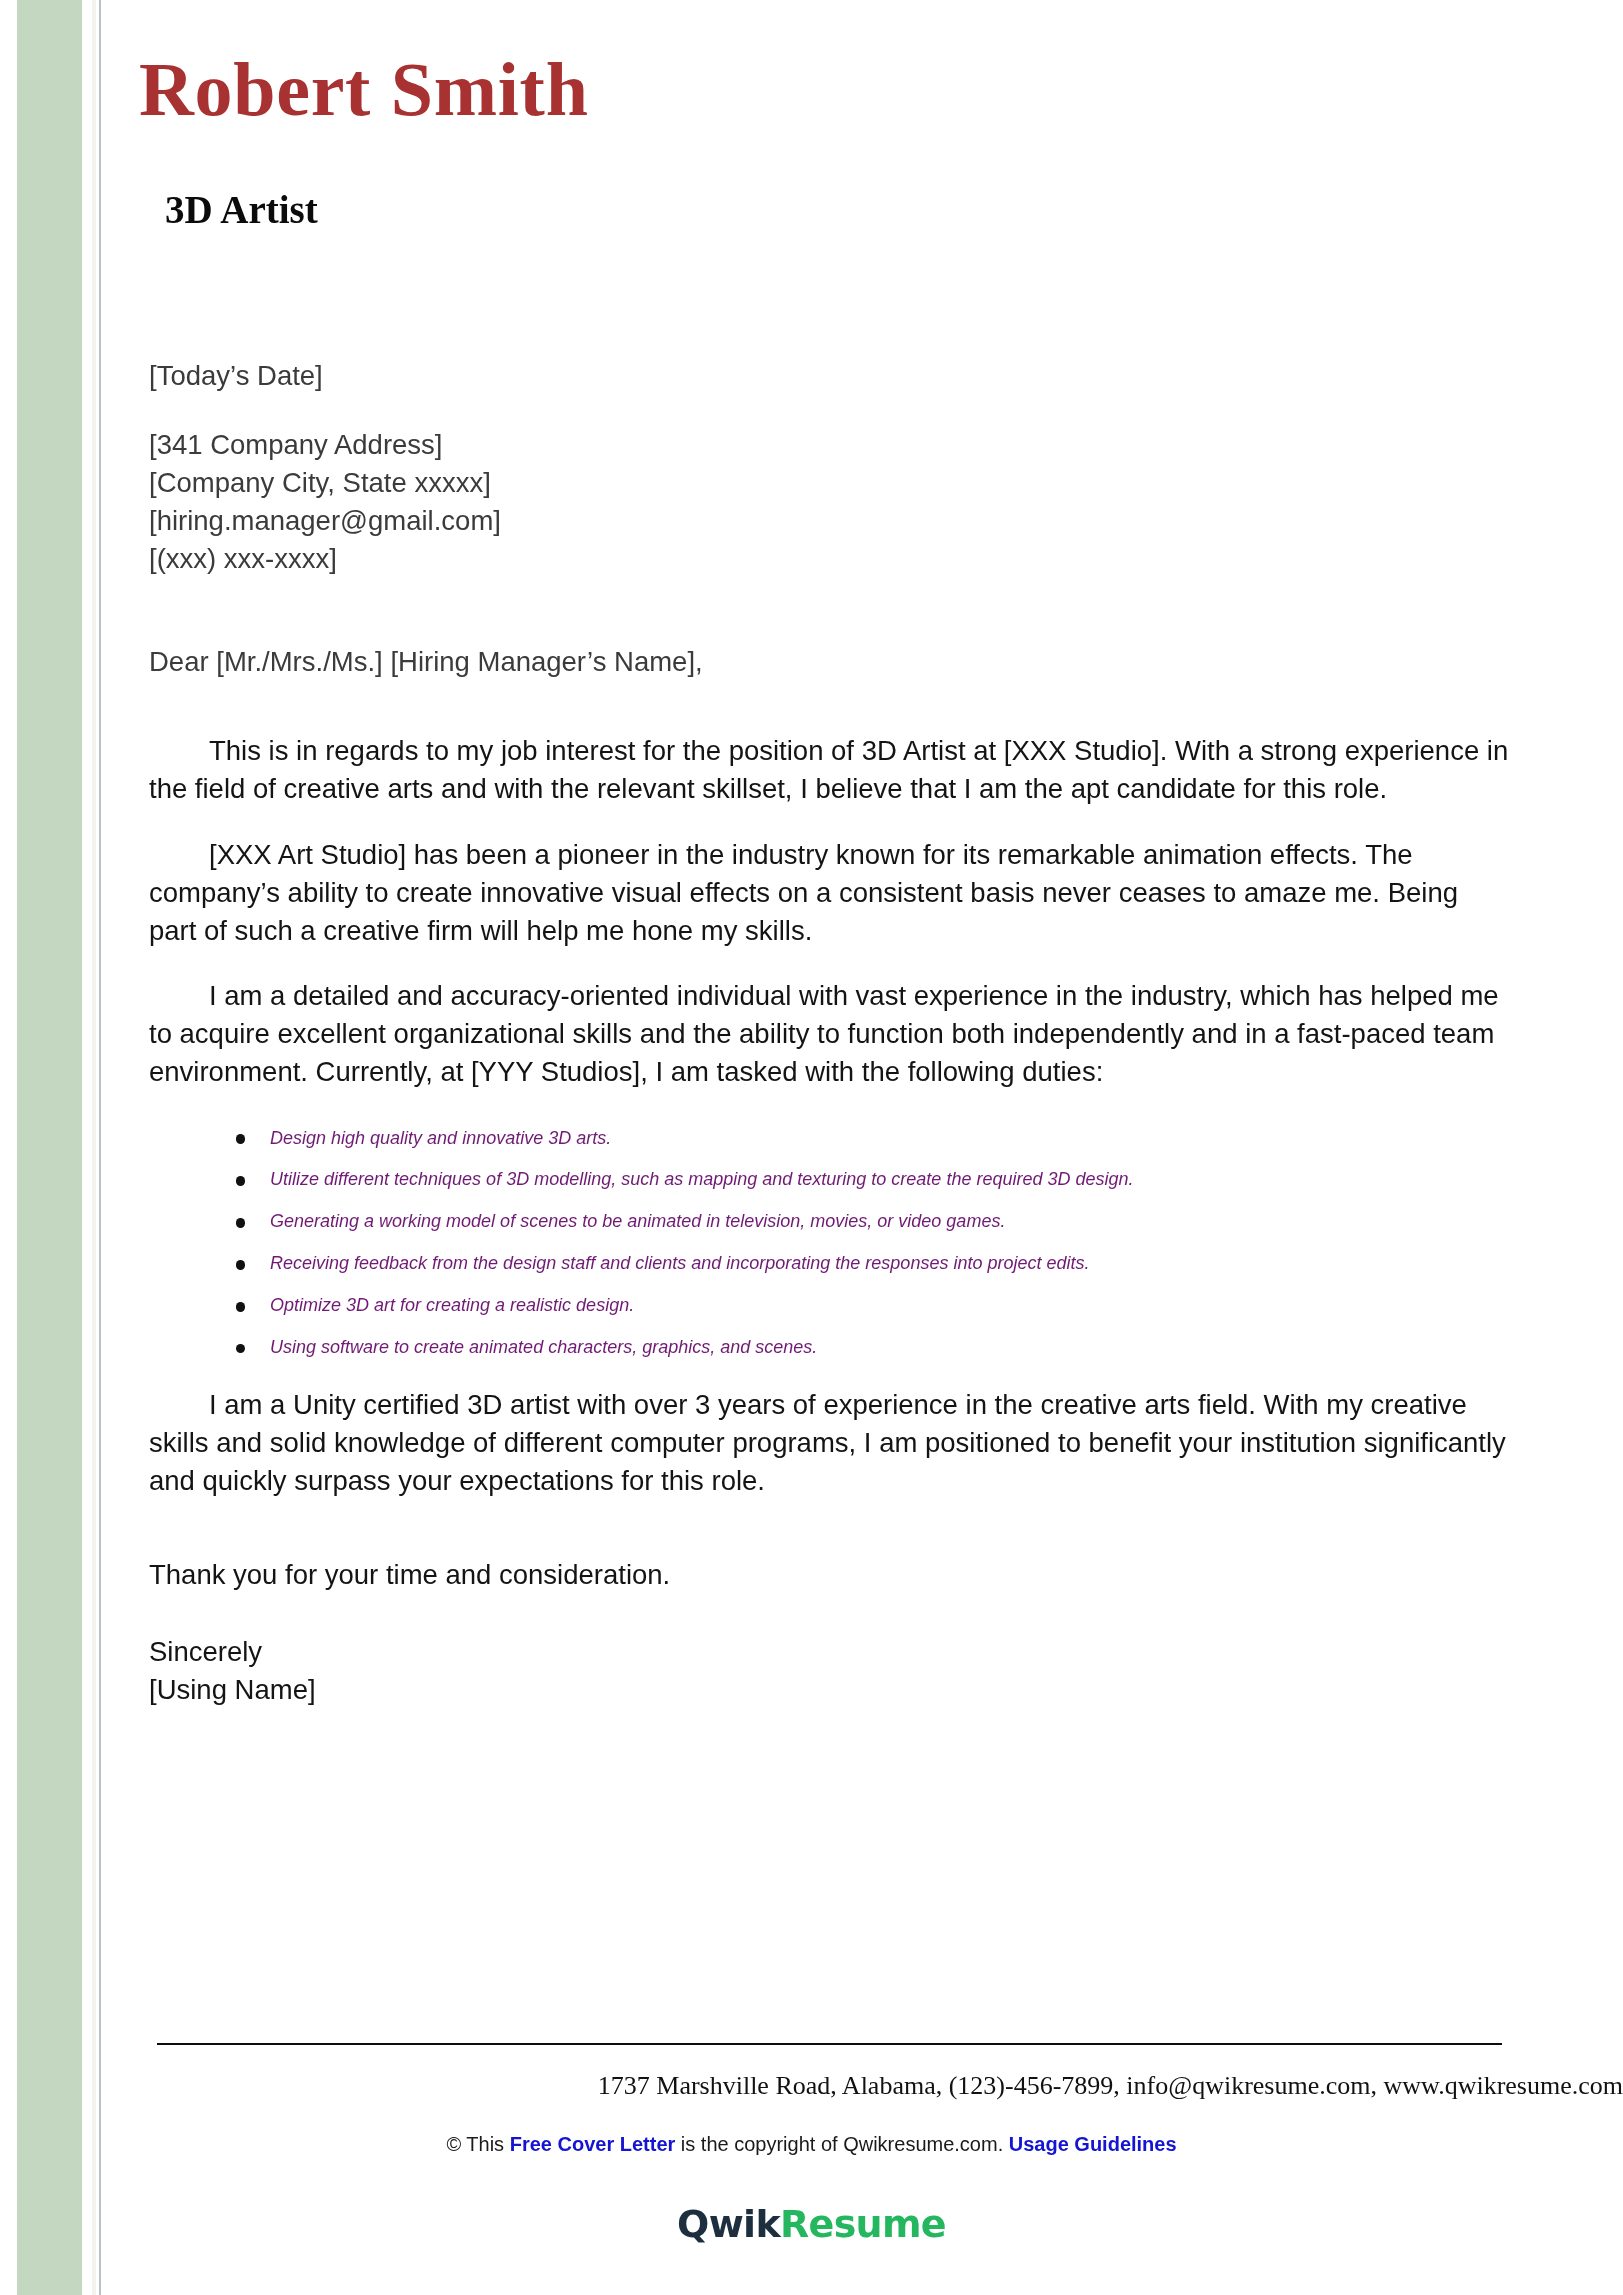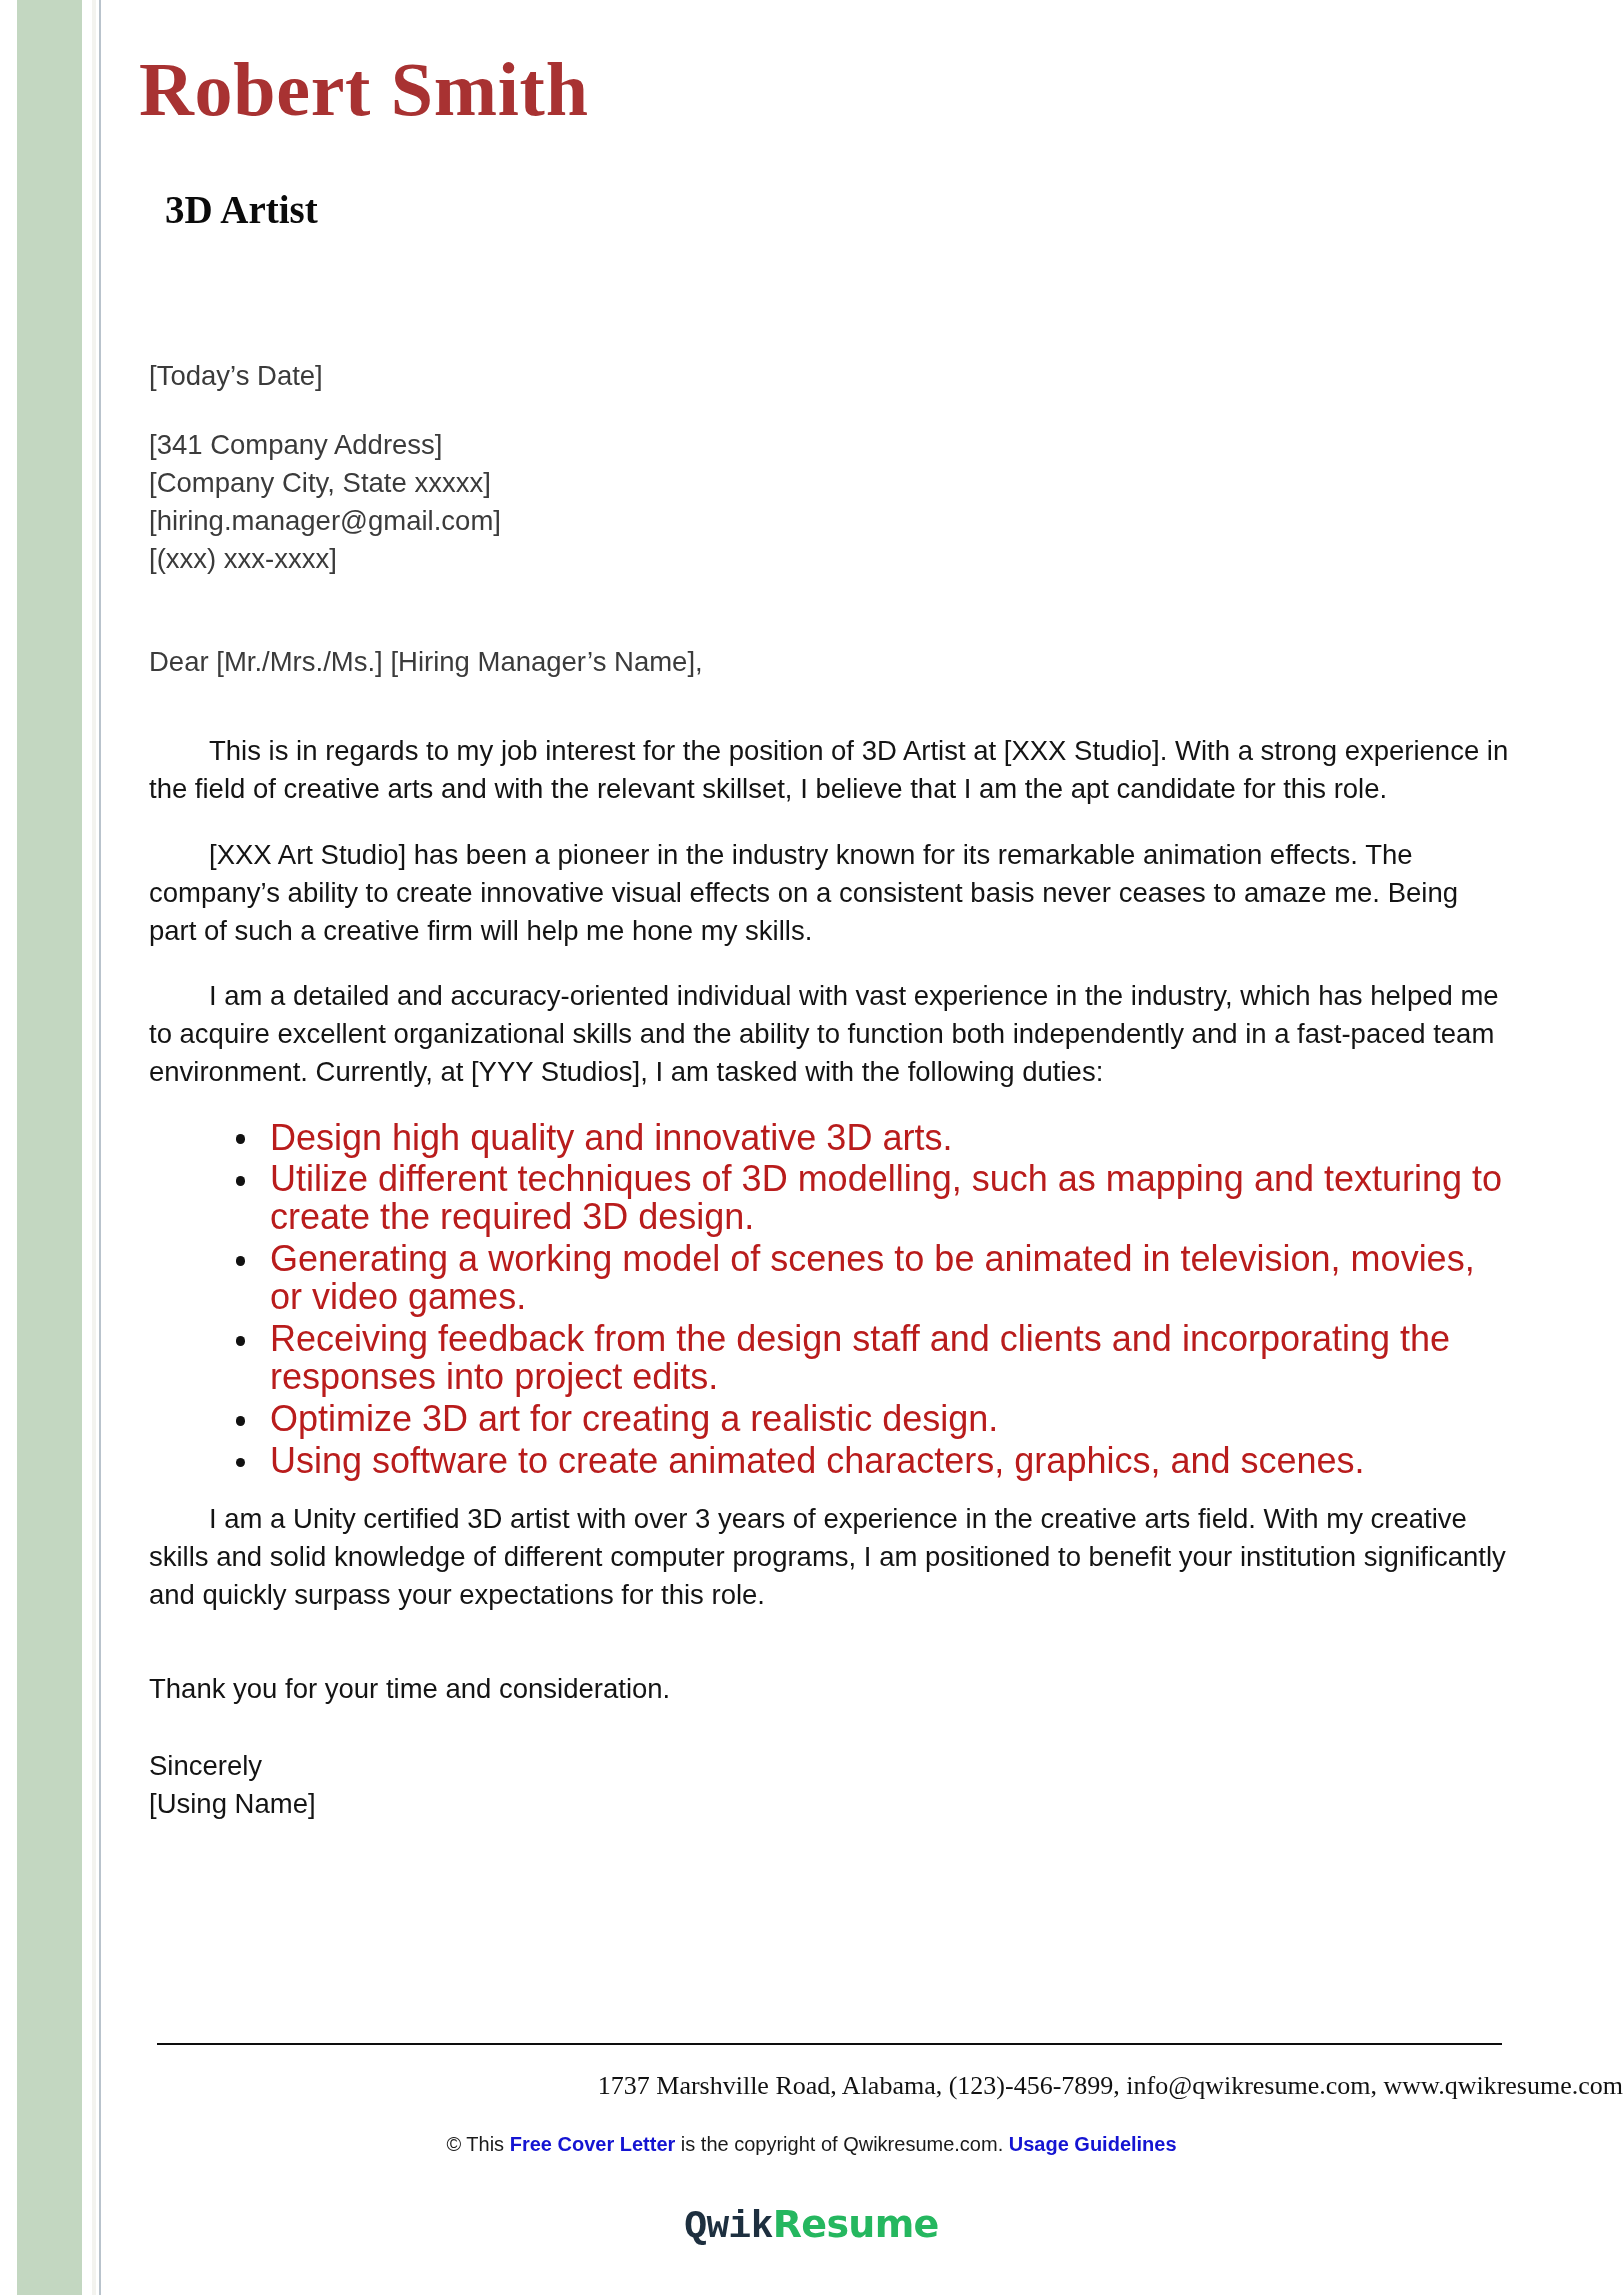--- a/index.html
+++ b/index.html
@@ -117,23 +117,24 @@
 
   ul.duties {
     margin: 9.2px 0 19.6px 0;
     padding: 0 0 0 71px;
     list-style: none;
   }
   ul.duties li {
     position: relative;
     margin: 0 0 3.9px 0;
     padding-left: 50px;
-    font-size: 36px;
-    line-height: 38px;
-    color: #b91c1c;
+    font-size: 18px;
+    line-height: 38px;
+    color: #701a75;
+    font-style: italic;
   }
   ul.duties li::before {
     content: "";
     position: absolute;
     left: 15.7px;
     top: 15.7px;
     width: 9.8px;
     height: 9.8px;
     border-radius: 50%;
     background: #111111;
@@ -188,21 +189,21 @@
     left: 0;
     top: 2203px;
     width: 1623px;
     text-align: center;
     font-family: "DejaVu Sans", sans-serif;
     font-weight: bold;
     font-size: 38px;
     line-height: 43px;
     letter-spacing: -0.7px;
   }
-  .logo .qwik { color: #1d2f3f; font-family: Liberation Mono, monospace; }
+  .logo .qwik { color: #1d2f3f; }
   .logo .resume { color: #25b75f; }
 </style>
 </head>
 <body>
 
 <div id="page">
 
   <div class="sidebar-band"></div>
   <div class="sidebar-rule-soft"></div>
   <div class="sidebar-rule"></div>

